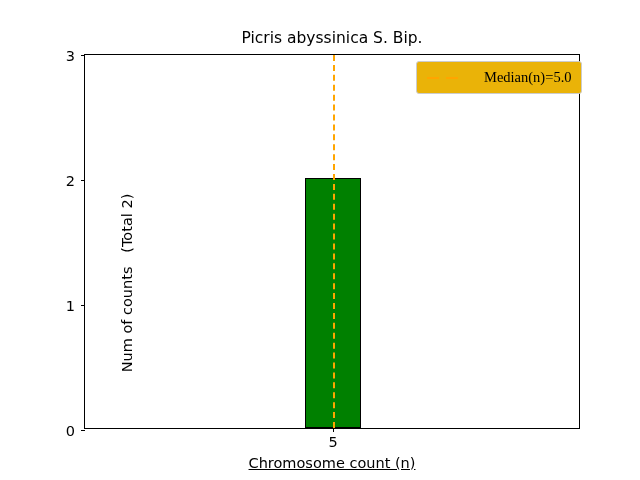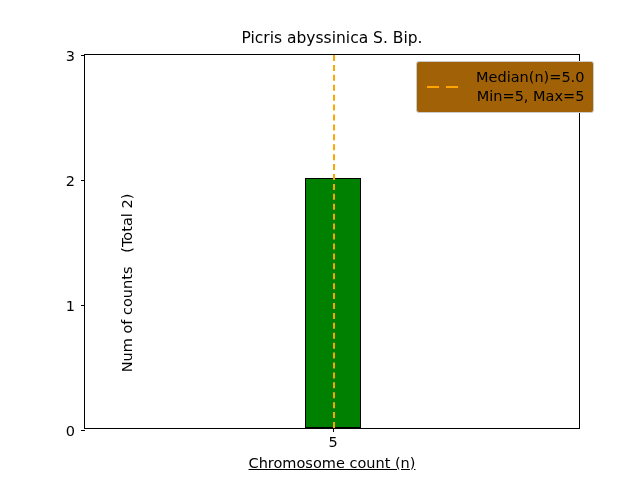--- a/index.html
+++ b/index.html
@@ -136,27 +136,28 @@
     white-space: pre;
     color: #000000;
   }
 
   
   #legend {
     position: absolute;
     left: 411px;
     top: 60px;
     box-sizing: border-box;
-    background: #a16207;
+    background: #eab308;
     border: 1px solid #cccccc;
     border-radius: 3px;
     padding: 6px 9px 6px 9px;
     display: flex;
     align-items: center;
-    gap: 12px;
+    gap: 20px;
+    font-family: Liberation Serif, serif;
   }
   #legend-sample {
     width: 38px;
     height: 14px;
     position: relative;
     flex: 0 0 auto;
   }
   #legend-sample .dash {
     position: absolute;
     top: 6px;
@@ -213,21 +214,20 @@
 
     <div id="ylabel">Num of counts   (Total 2)</div>
 
     <div id="legend" style="left:331px; top:6px;">
       <div id="legend-sample">
         <span class="dash d1"></span>
         <span class="dash d2"></span>
       </div>
       <div id="legend-text">
         <div class="legend-line">Median(n)=5.0</div>
-        <div class="legend-line">Min=5, Max=5</div>
       </div>
     </div>
 
   </div>
 
   <div id="xlabel">Chromosome count (n)</div>
 
 </div>
 
 </body></html>

